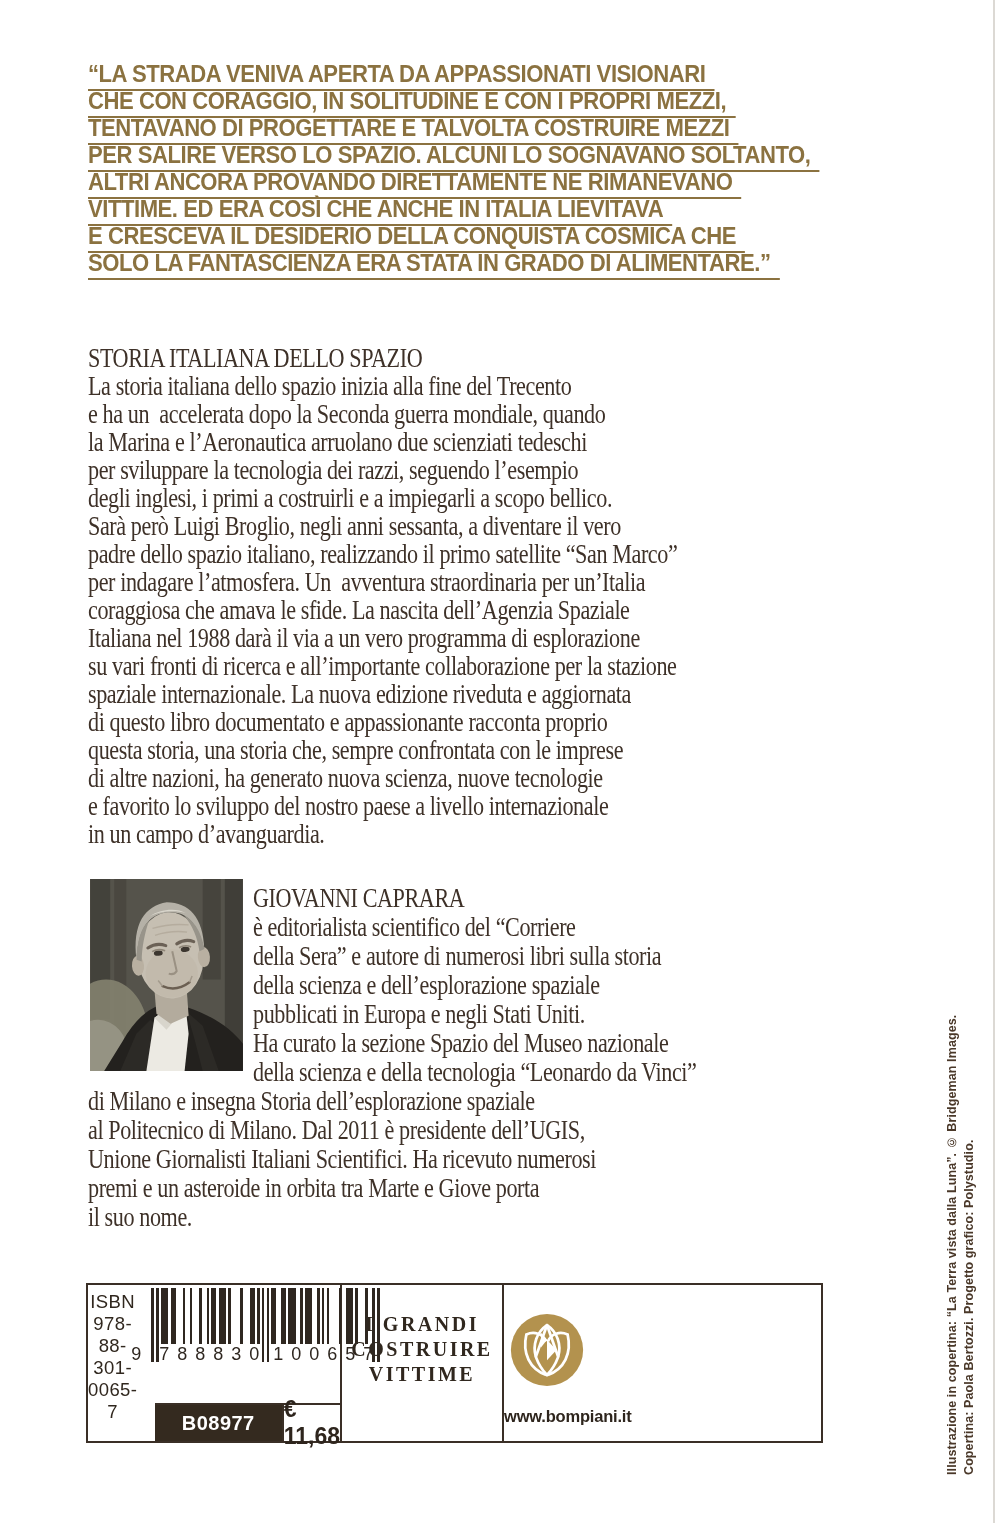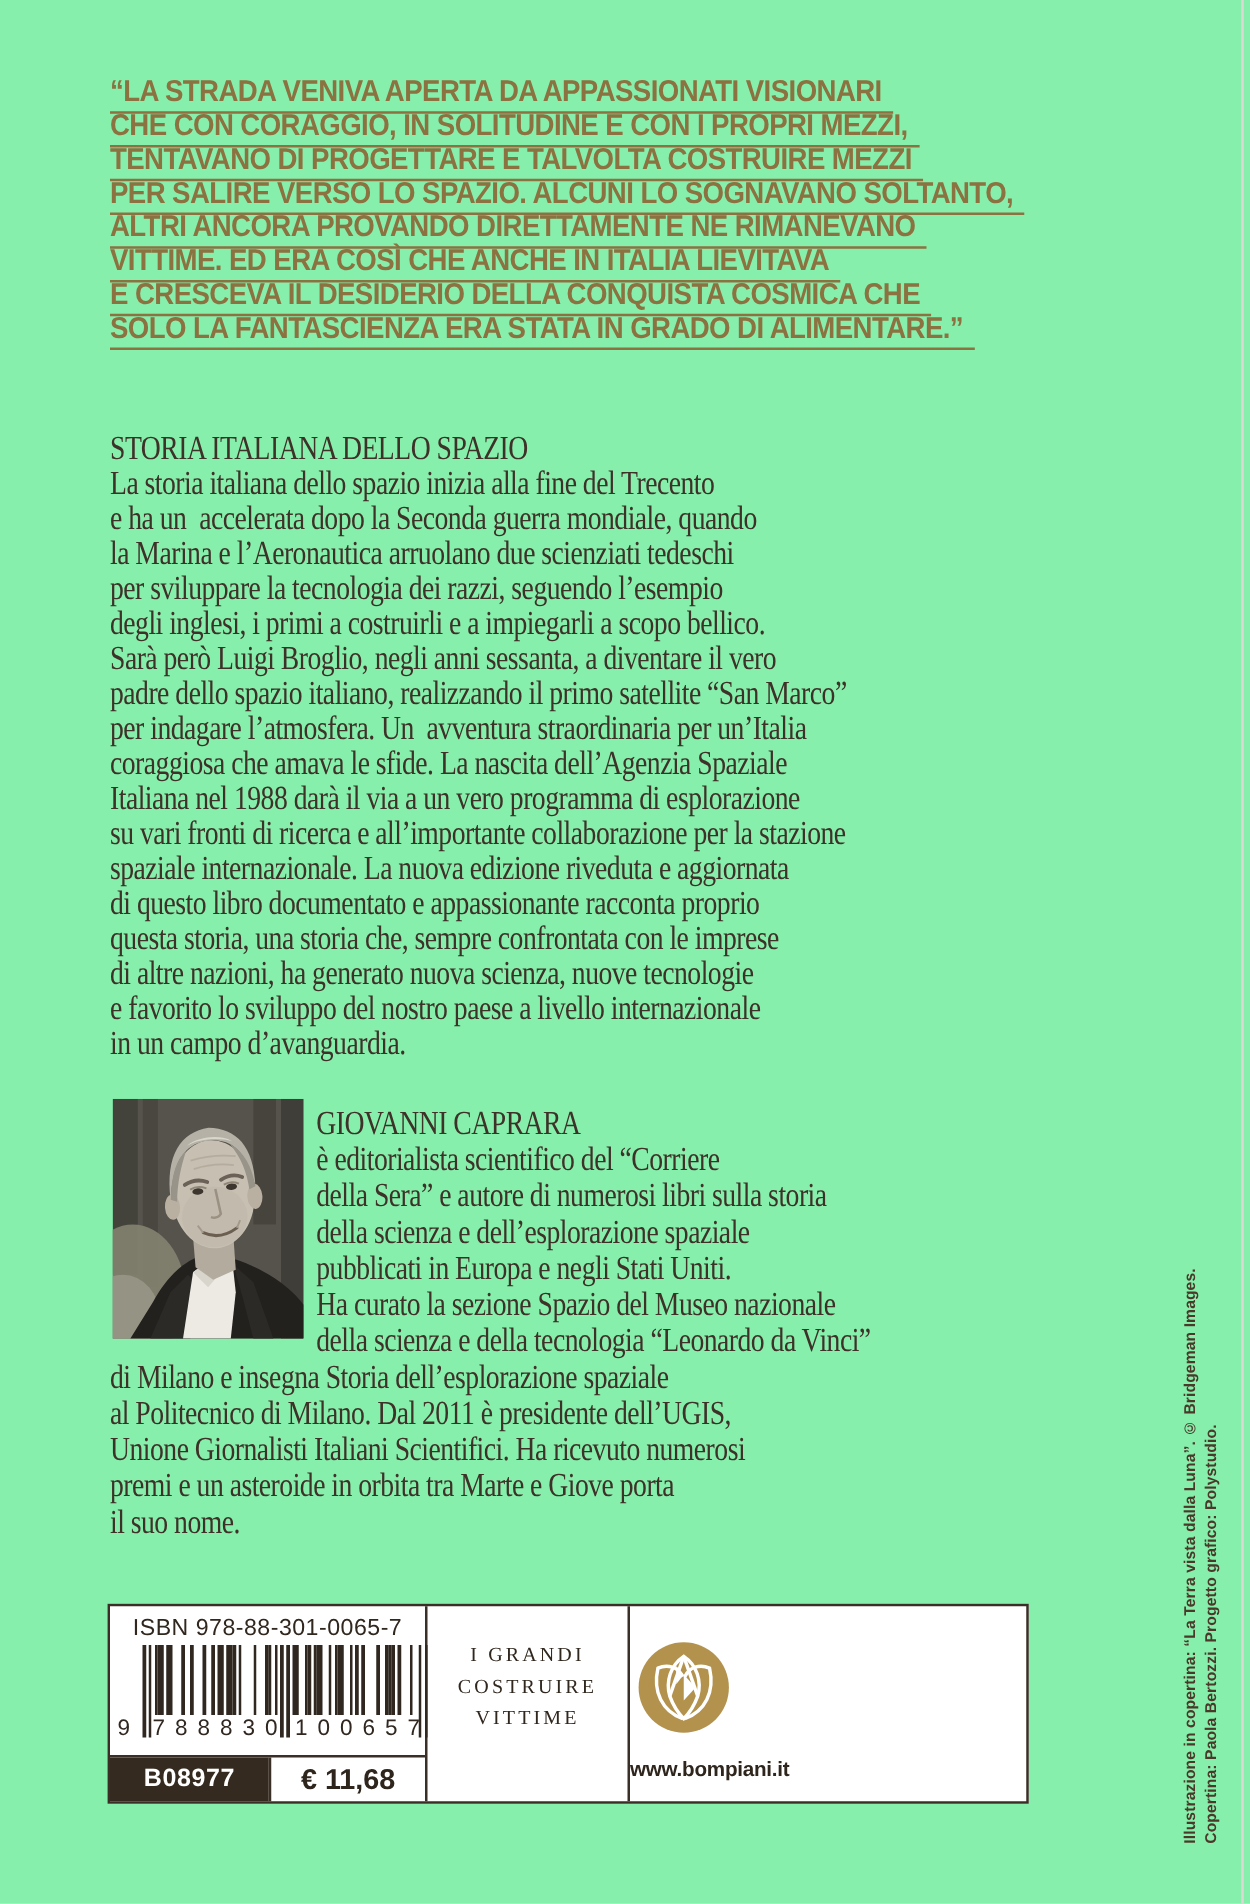--- a/index.html
+++ b/index.html
@@ -1,17 +1,17 @@
 <!DOCTYPE html>
 <html><head>
 <meta charset="utf-8">
 <style>
   html,body{margin:0;padding:0;background:#e8e6e2;}
   .page{
-    position:relative;width:1000px;height:1523px;background:#86efac;
+    position:relative;width:1000px;height:1523px;background:#ffffff;
     margin:0 auto;overflow:hidden;
     font-family:"Liberation Sans","DejaVu Sans",sans-serif;
   }
   
   .quote{
     position:absolute;left:88px;top:62px;width:760px;
     transform:scaleX(0.92);transform-origin:left top;
   }
   .quote .q-line{height:27px;}
   .quote .q-line span,
@@ -56,21 +56,21 @@
   }
   .credits .c-line{line-height:17px;white-space:pre;}
   
   .footer{
     position:absolute;left:86px;top:1283px;width:737px;height:160px;
     border:2px solid #3a2f26;box-sizing:border-box;
     display:flex;background:#fff;color:#30271e;
   }
   .cell{box-sizing:border-box;height:100%;}
   .cell + .cell{border-left:2px solid #3a2f26;}
-  .cell-isbn{width:252px;display:flex;flex-direction:column;}
+  .cell-isbn{width:252px;display:flex;flex-direction:row;}
   .isbn-label{
     text-align:center;font-size:18.5px;letter-spacing:0.4px;margin-top:6px;color:#30271e;
   }
   .barcode-wrap{position:relative;width:228px;height:92px;margin:3px auto 0 auto;}
   .barcode-bars{position:absolute;left:14px;top:0;width:228px;height:78px;}
   .barcode-bars i{position:absolute;top:0;background:#2f2720;display:block;}
   .bc-digit-first{
     position:absolute;left:-6px;top:56px;font-size:18px;color:#2f2720;
   }
   .bc-group{
@@ -89,21 +89,21 @@
   .price-box{
     flex:1;border-left:2px solid #3a2f26;display:flex;align-items:center;justify-content:center;
     font-weight:bold;font-size:23px;color:#2e251d;
   }
   .cell-series{
     width:162px;display:flex;flex-direction:column;align-items:center;justify-content:center;
     font-family:"Liberation Serif","DejaVu Serif",serif;
     padding-bottom:28px;
   }
   .series-line{
-    font-size:16px;line-height:25px;letter-spacing:2.5px;color:#30271e;text-align:center;white-space:pre;
+    font-size:20px;line-height:25px;letter-spacing:2.5px;color:#30271e;text-align:center;white-space:pre;font-weight:bold;
   }
   .cell-logo{
     width:160px;display:flex;flex-direction:column;align-items:flex-start;
   }
   .cell-logo:last-child{width:161px;}
   .logo-circle{margin-top:22px;width:86px;height:86px;}
   .logo-url{
     margin-top:14px;font-weight:bold;font-size:16.5px;color:#2e251d;letter-spacing:-0.2px;
   }
   .edge-line{

